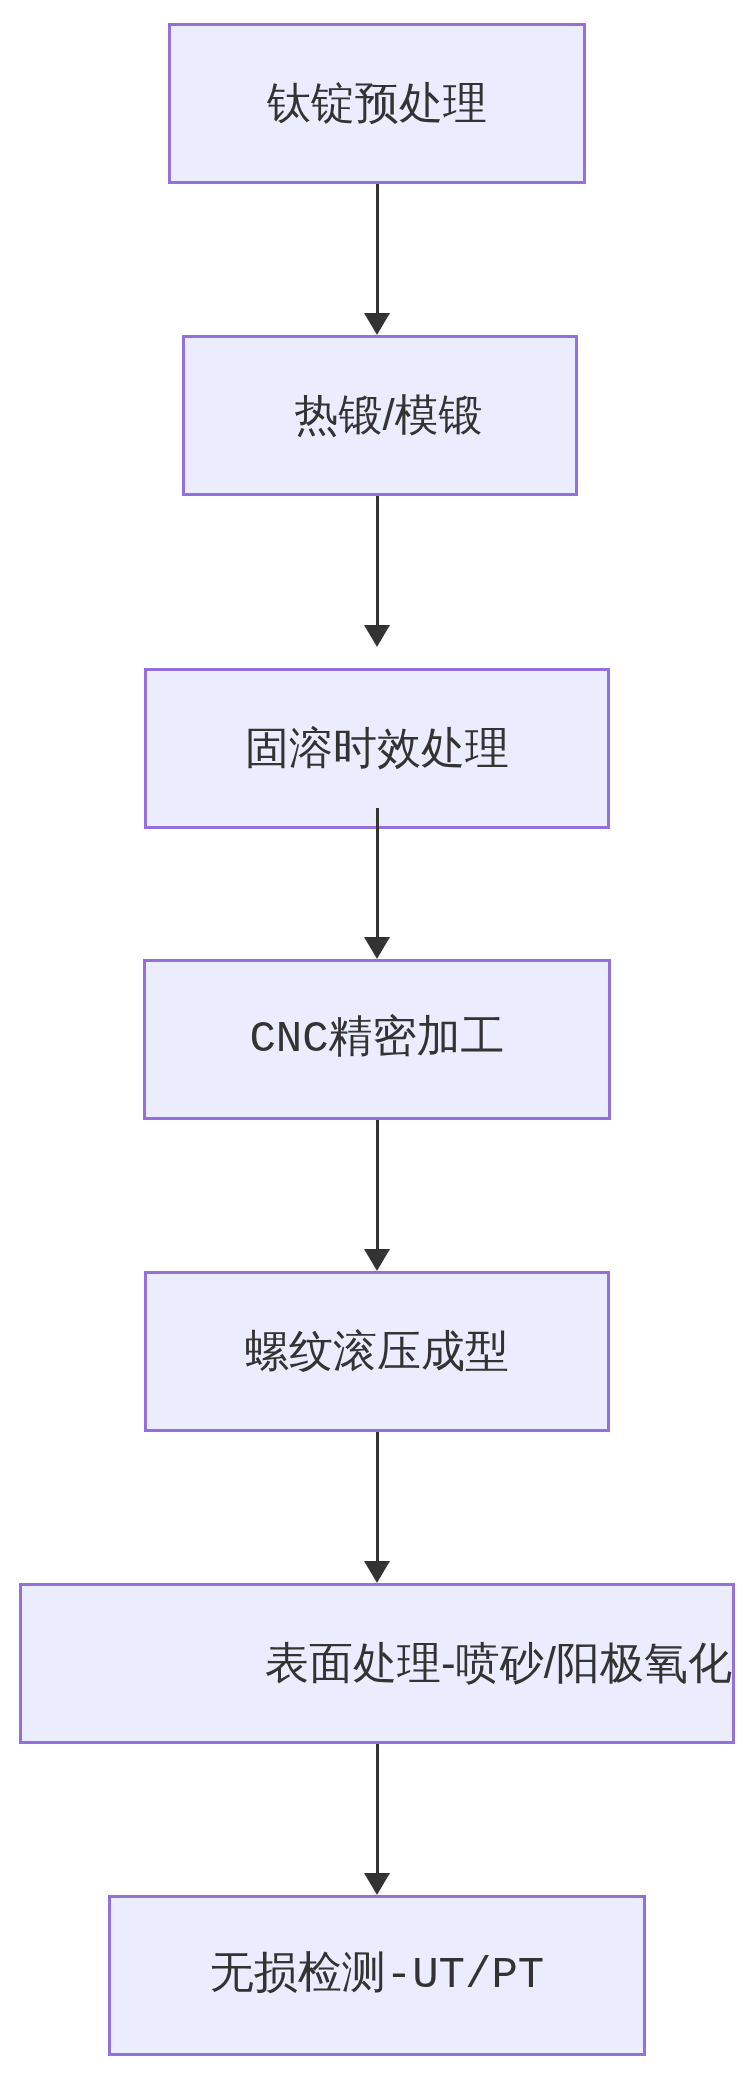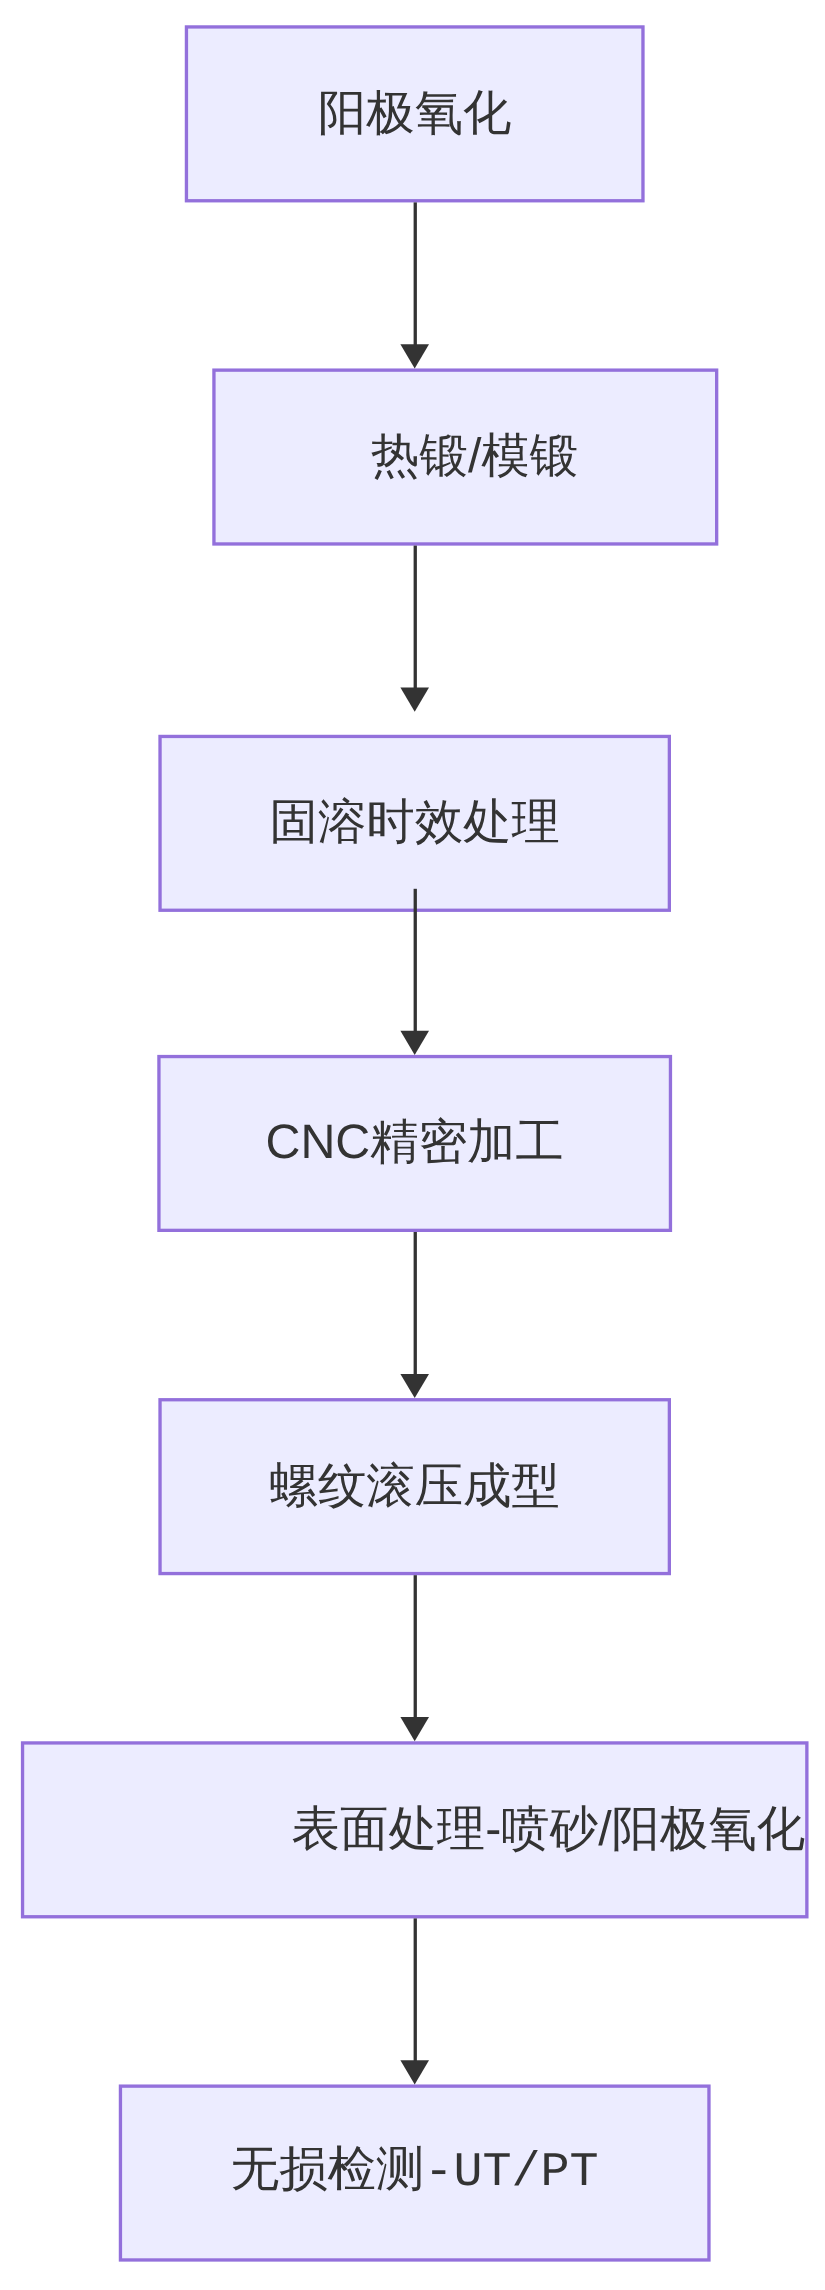--- a/index.html
+++ b/index.html
@@ -56,32 +56,32 @@
     border-right: 13px solid transparent;
     border-top: 22px solid #333333;
   }
 </style>
 </head>
 <body>
 
 <div class="canvas">
 
   <div class="node" style="left:168px; top:23px; width:418px;">
-    <span class="label">阳极氧化</span>
+    <span class="label">钛锭预处理</span>
   </div>
 
-  <div class="node" style="left:193px; top:335px; width:460px;padding-left:17px;">
+  <div class="node" style="left:182px; top:335px; width:396px;padding-left:17px;">
     <span class="label">热锻/模锻</span>
   </div>
 
   <div class="node" style="left:144px; top:668px; width:466px;">
     <span class="label">固溶时效处理</span>
   </div>
 
-  <div class="node" style="left:143px; top:959px; width:468px;">
+  <div class="node" style="left:143px; top:959px; width:468px;font-family:Liberation Mono, monospace;">
     <span class="label">CNC精密加工</span>
   </div>
 
   <div class="node" style="left:144px; top:1271px; width:466px;">
     <span class="label">螺纹滚压成型</span>
   </div>
 
   <div class="node" style="left:19px; top:1583px; width:716px;justify-content:flex-end;">
     <span class="label">表面处理-喷砂/阳极氧化</span>
   </div>

